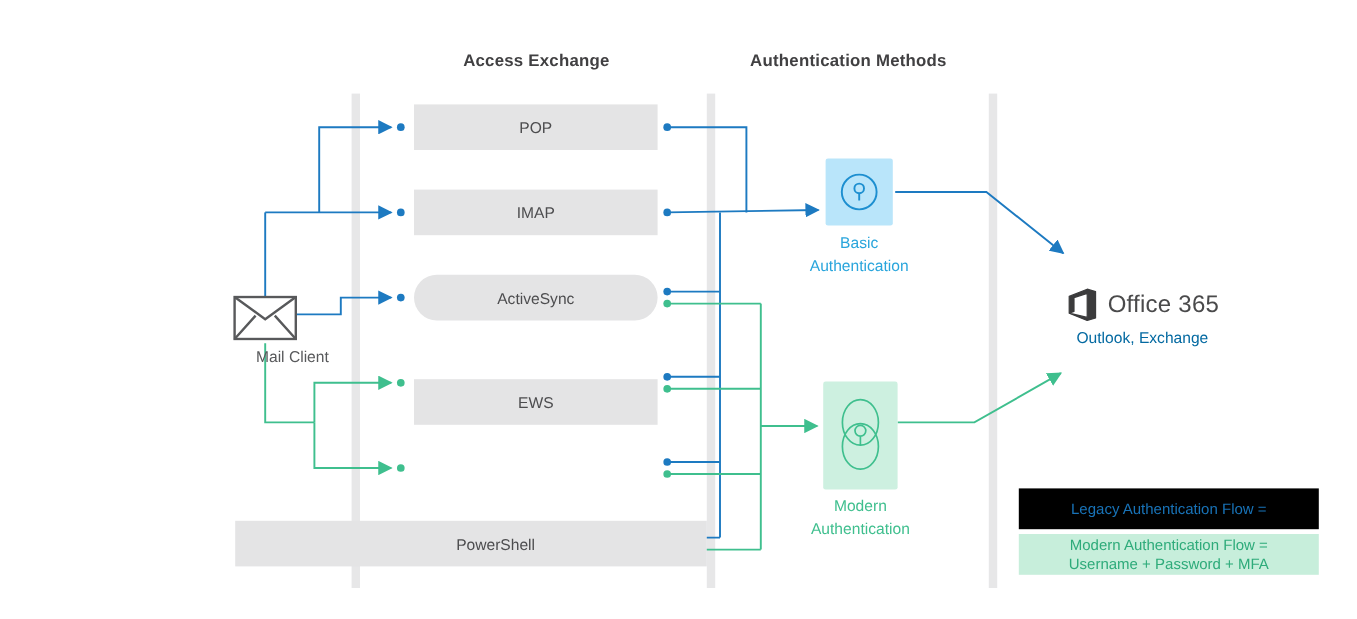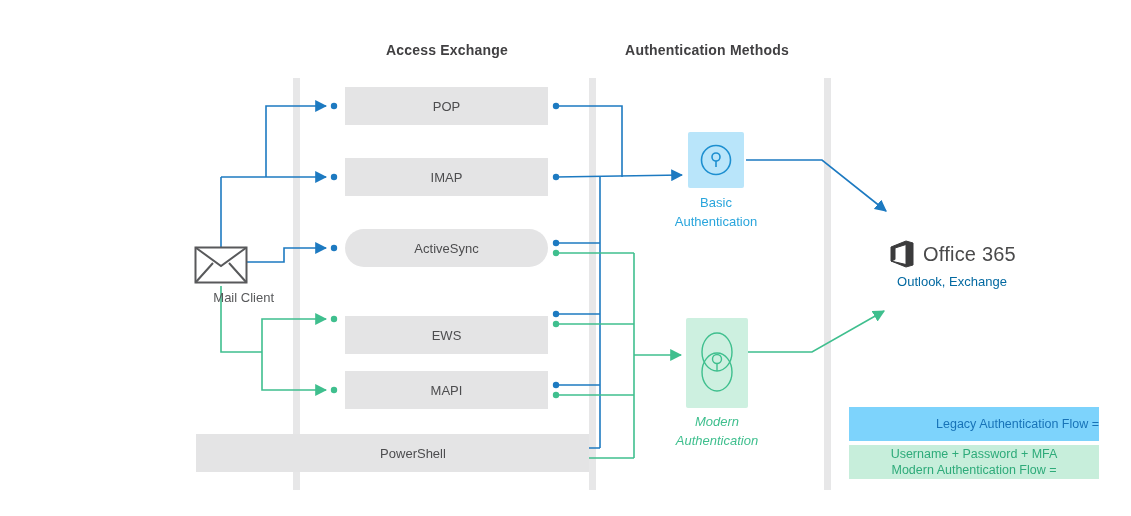--- a/index.html
+++ b/index.html
@@ -30,34 +30,34 @@
   .auth-label-basic{
     position:absolute;left:666px;top:194px;width:100px;text-align:center;
     font-size:13px;line-height:1.45;color:#29a5dc;z-index:3;
   }
   .auth-box-modern{
     position:absolute;left:686px;top:318px;width:62px;height:90px;background:#cdf0e0;
     border-radius:2px;display:flex;align-items:center;justify-content:center;z-index:3;
   }
   .auth-label-modern{
     position:absolute;left:662px;top:413px;width:110px;text-align:center;
-    font-size:13px;line-height:1.45;color:#3fbf8e;z-index:3;font-style:italic;
+    font-size:13px;line-height:1.45;color:#3fbf8e;z-index:3;
   }
   .office{
     position:absolute;left:862px;top:240px;width:180px;z-index:3;
     display:flex;flex-direction:column;align-items:center;
   }
   .office-row{display:flex;align-items:center;gap:9px;}
   .office-title{font-size:20px;color:#4a4a4b;letter-spacing:.2px;}
   .office-sub{font-size:13px;color:#0369a1;margin-top:6px;}
   .legend{
     position:absolute;left:849px;width:250px;text-align:center;font-size:12.5px;
     line-height:16px;z-index:3;display:flex;flex-direction:column;justify-content:center;
   }
-  .legend-legacy{top:407px;height:34px;background:#7dd3fc;color:#1873b8;align-items:flex-end;}
+  .legend-legacy{top:407px;height:34px;background:#000000;color:#1873b8;}
   .legend-modern{top:445px;height:34px;background:#c7eedb;color:#2eab7a;}
 </style>
 </head>
 <body>
 
 <div class="stage">
 
   <div class="col-divider" style="left:293px;"></div>
   <div class="col-divider" style="left:589px;"></div>
   <div class="col-divider" style="left:824px;"></div>
@@ -141,23 +141,20 @@
     </div>
   <div class="proto-box" style="top:158px;">
       <span>IMAP</span>
     </div>
   <div class="proto-box" style="top:229px;border-radius:19px;">
       <span>ActiveSync</span>
     </div>
   <div class="proto-box" style="top:316px;">
       <span>EWS</span>
     </div>
-  <div class="proto-box" style="top:371px;">
-      <span>MAPI</span>
-    </div>
   <div class="proto-box" style="top:434px;left:196px;width:352px;padding-left:41px;">
       <span>PowerShell</span>
     </div>
 
   <div class="auth-box-basic">
     <svg width="44" height="44" viewBox="0 0 44 44">
       <circle cx="22" cy="22" r="14.5" fill="none" stroke="#1d8fd0" stroke-width="1.6"></circle>
       <circle cx="22" cy="19" r="4" fill="none" stroke="#1d8fd0" stroke-width="1.6"></circle>
       <path d="M22 23 L22 29" stroke="#1d8fd0" stroke-width="1.6"></path>
     </svg>
@@ -181,17 +178,17 @@
       </svg>
       <span class="office-title">Office 365</span>
     </div>
     <span class="office-sub">Outlook, Exchange</span>
   </div>
 
   <div class="legend legend-legacy">
     <span>Legacy Authentication Flow =</span>
   </div>
   <div class="legend legend-modern">
+    <span>Modern Authentication Flow =</span>
     <span>Username + Password + MFA</span>
-    <span>Modern Authentication Flow =</span>
   </div>
 
 </div>
 
 </body></html>

